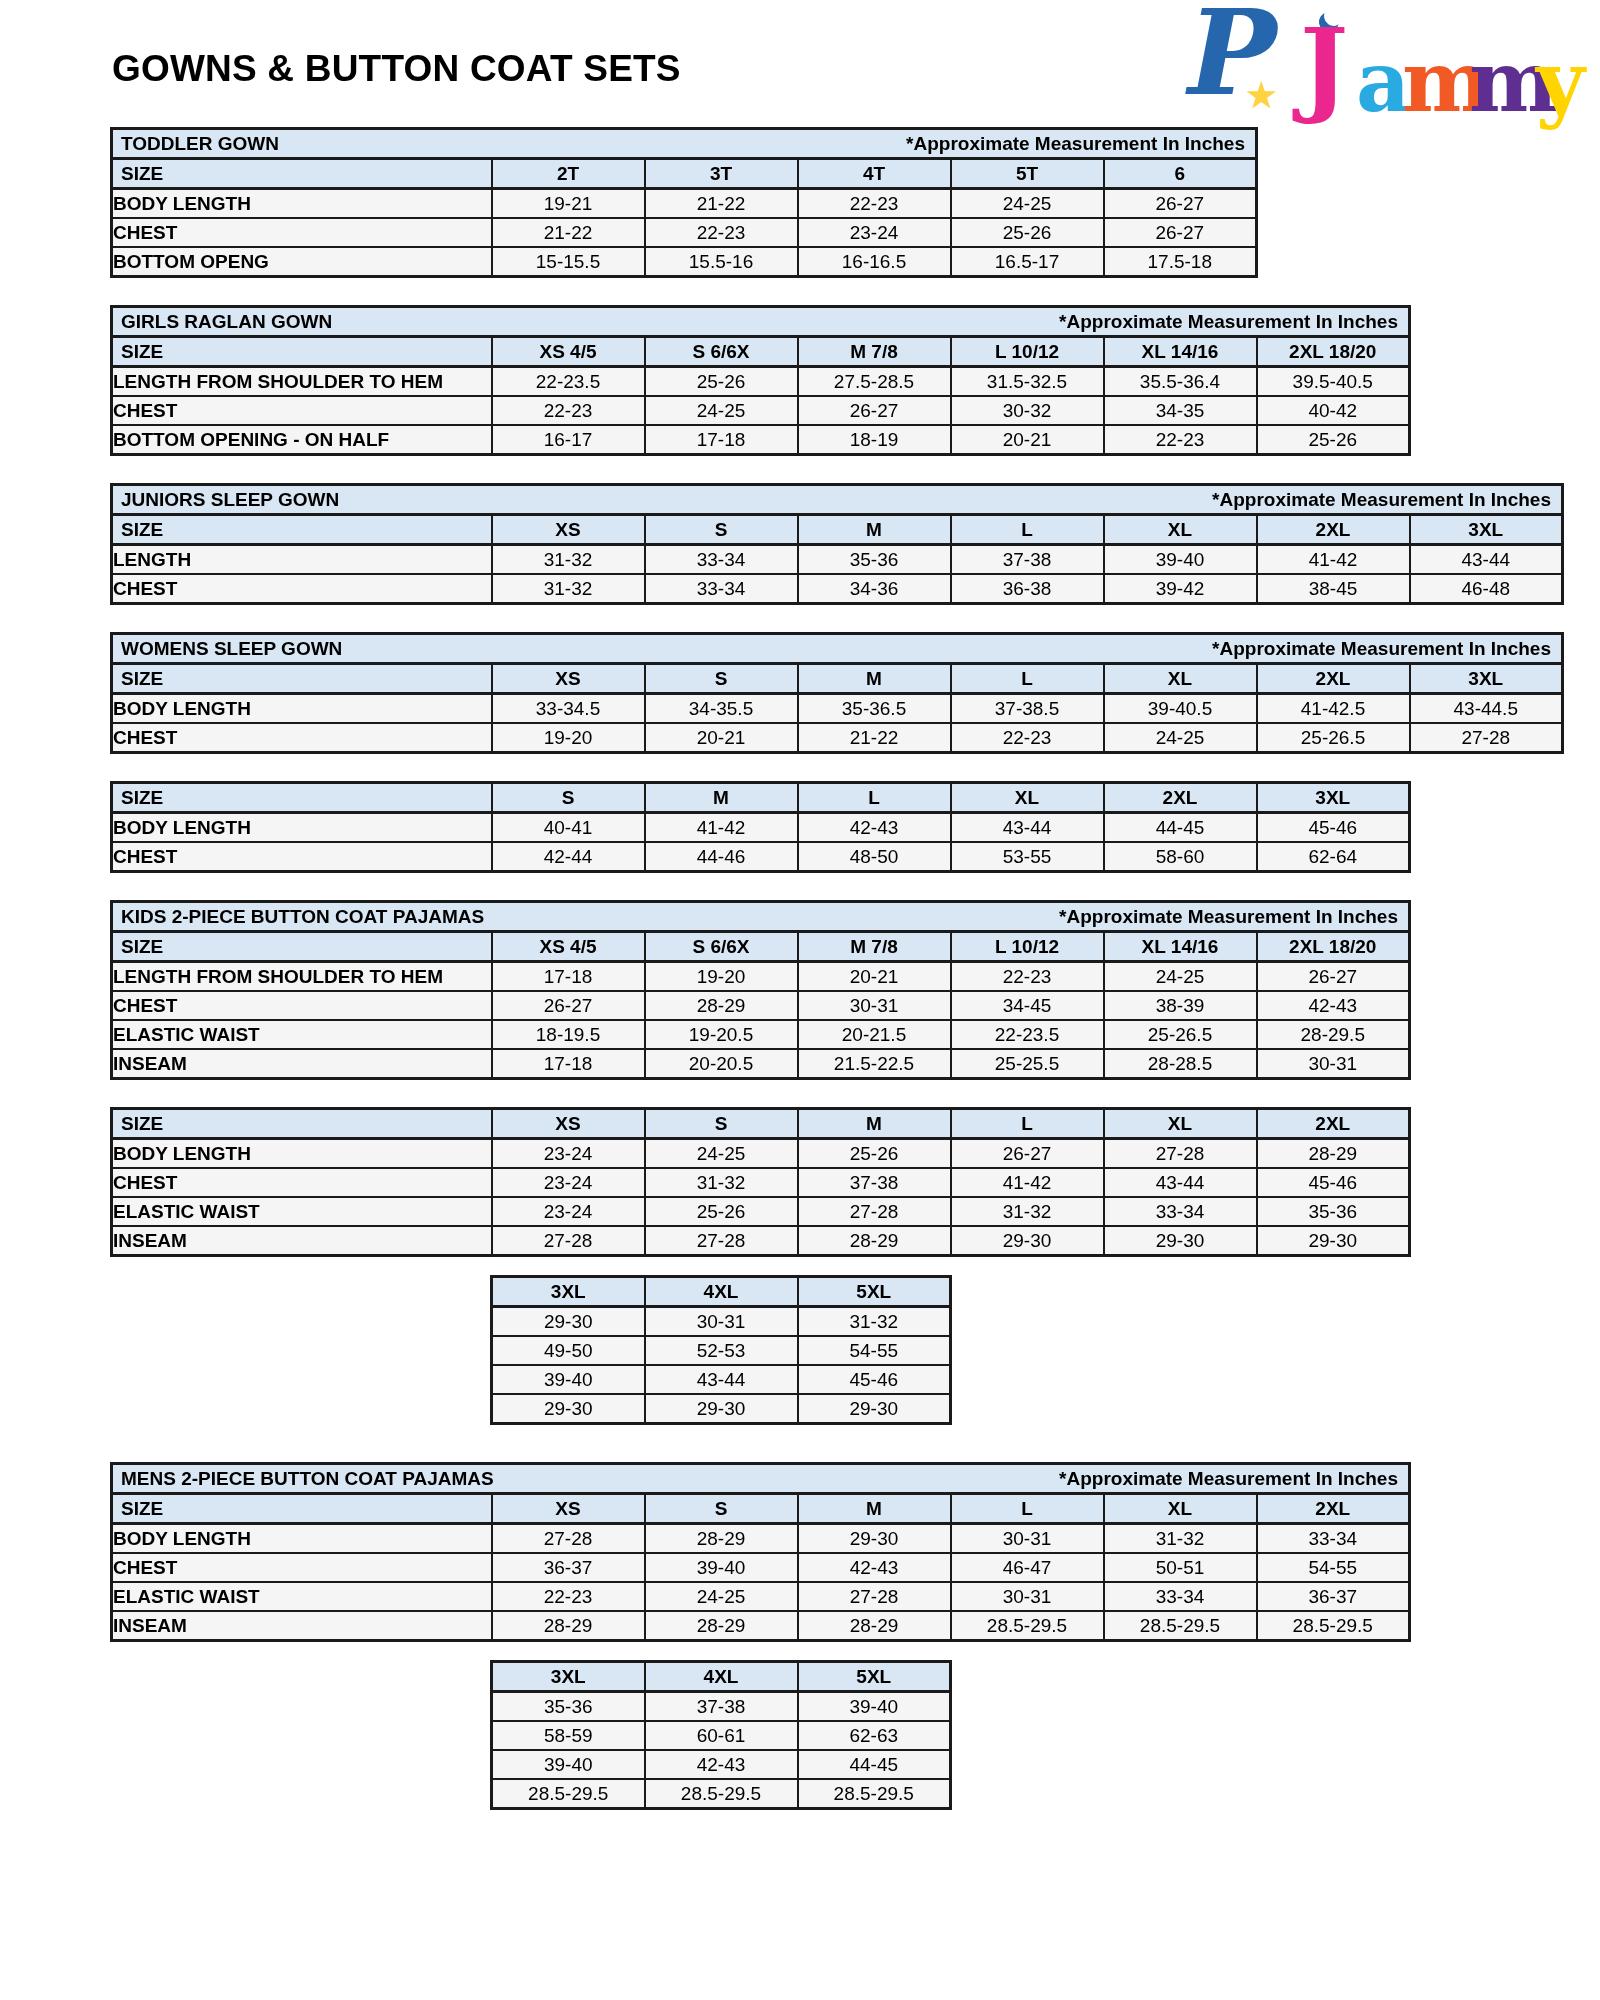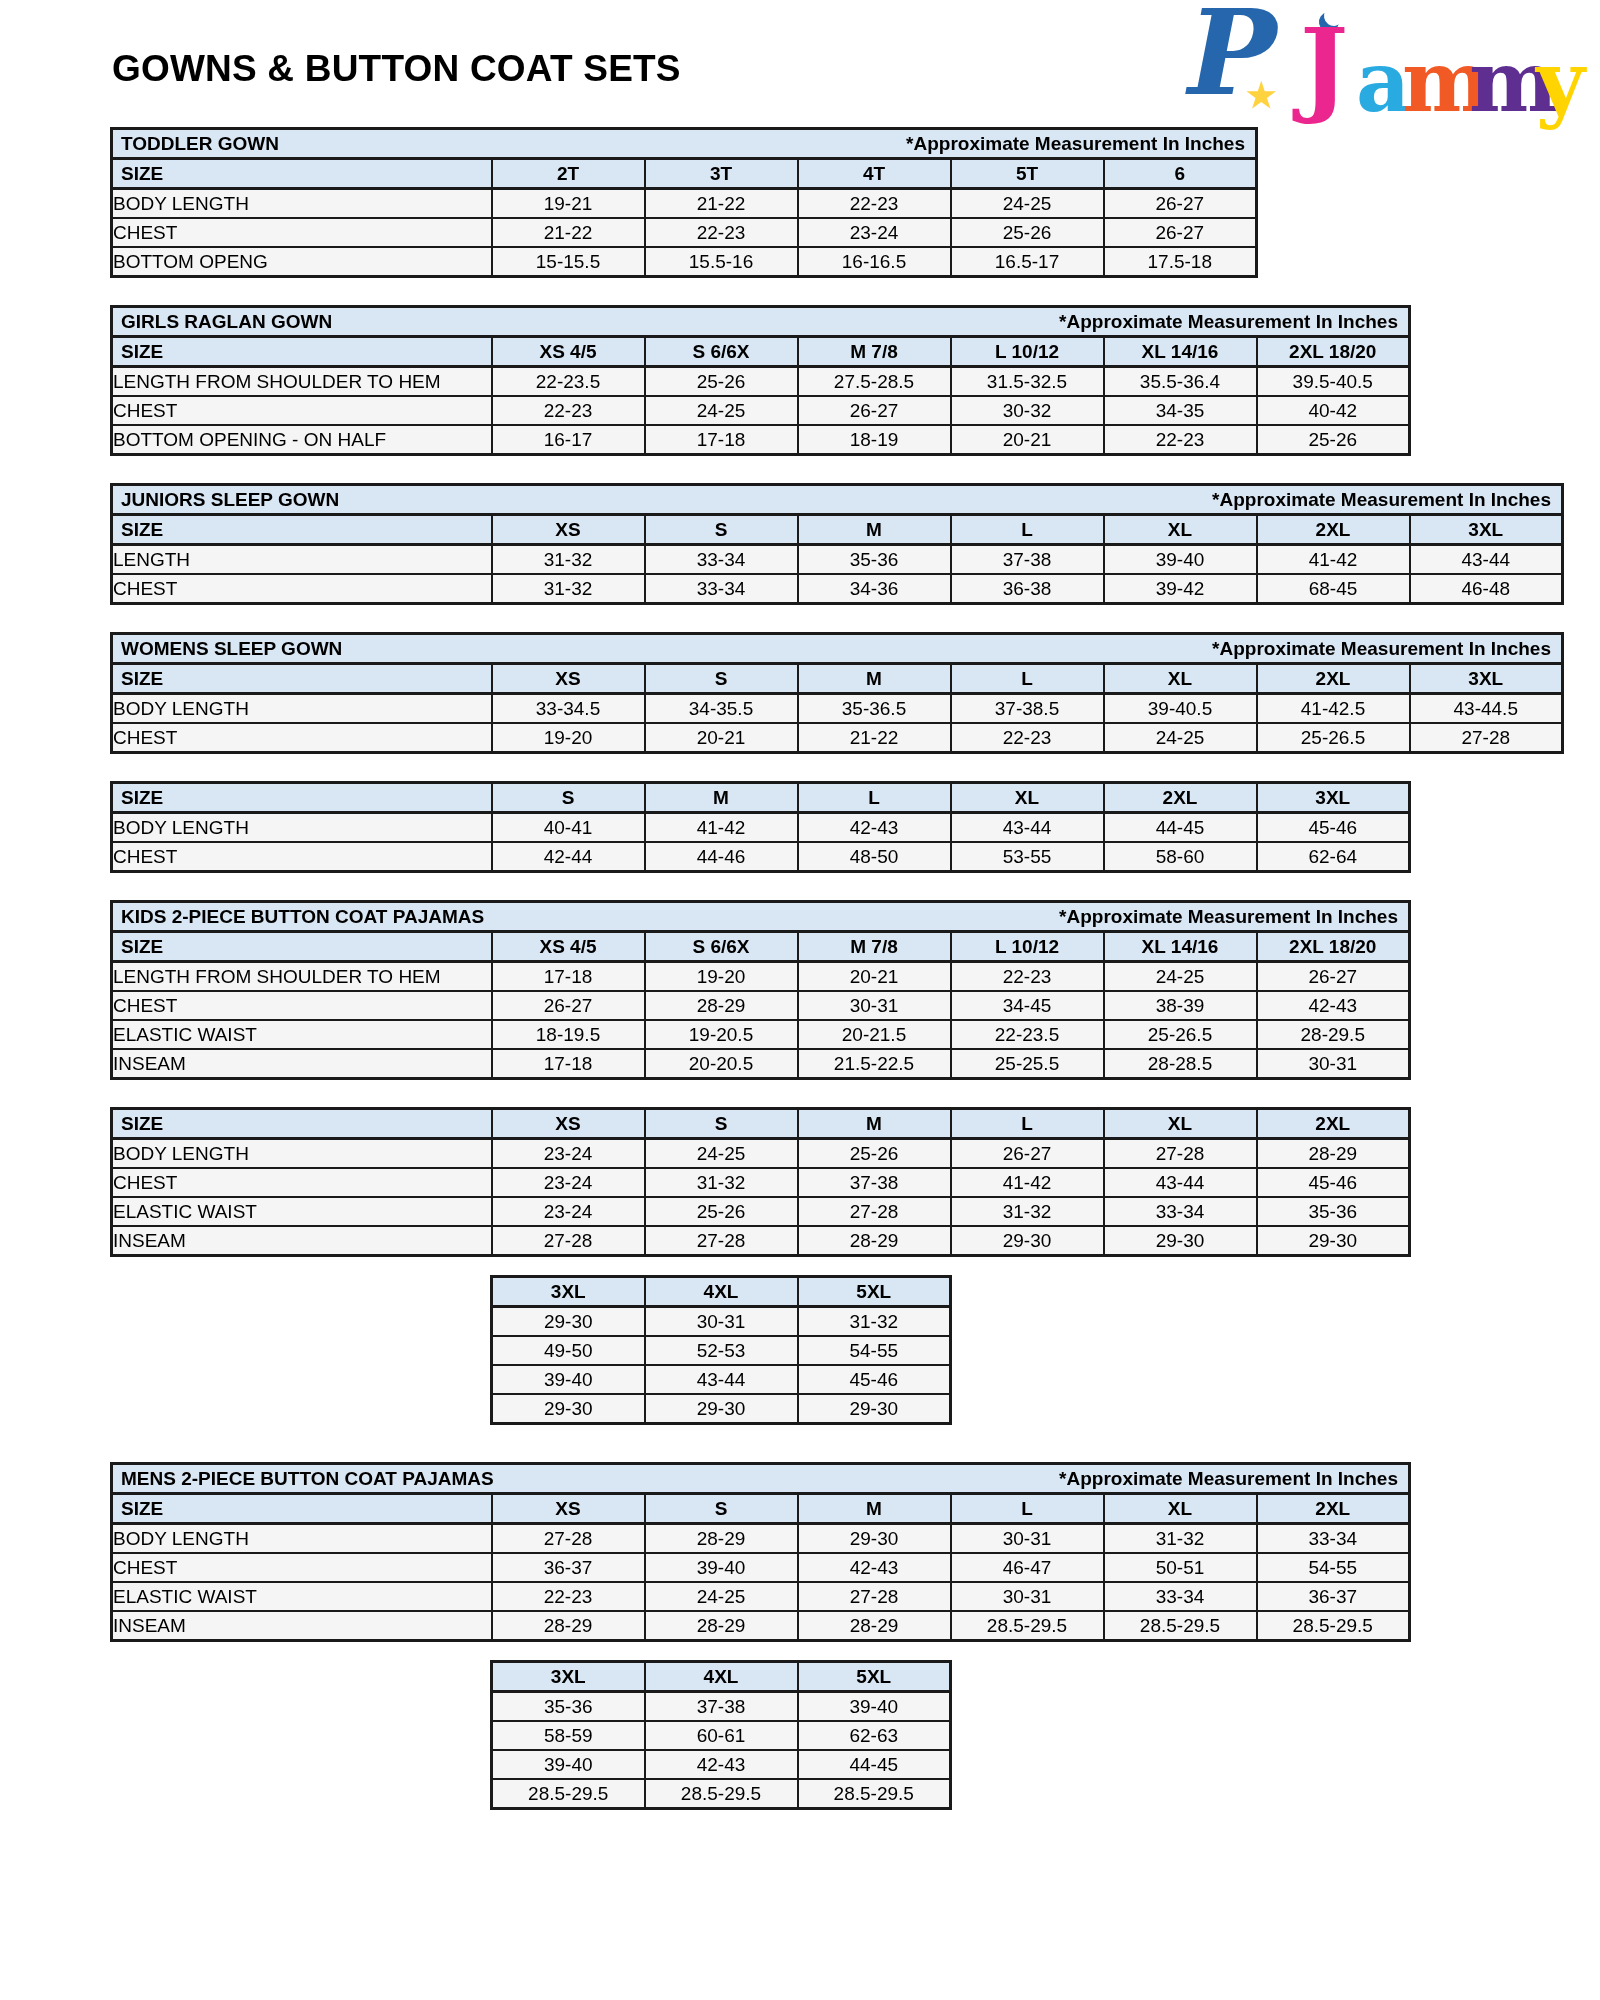--- a/index.html
+++ b/index.html
@@ -41,21 +41,21 @@
   }
   .title-row td {
     background:#d9e6f3; border-bottom:3px solid #1a1a1a; font-weight:bold;
   }
   .title-flex { display:flex; justify-content:space-between; align-items:center; padding:0 10px 0 8px; }
   .header-row th {
     background:#d9e6f3; border-bottom:3px solid #1a1a1a;
     font-weight:bold; text-align:center;
   }
   th.size-cell { text-align:left; padding-left:8px; }
-  .label-cell { background:#f5f5f5; text-align:left; padding-left:8px; font-weight:normal;margin-left:21px; }
+  .label-cell { background:#f5f5f5; text-align:left; padding-left:8px; font-weight:bold;margin-left:21px; }
   .value-cell { background:#f5f5f5; text-align:center; }
 </style>
 </head>
 <body>
 
 <div class="page-header">
   <div class="page-title">GOWNS &amp; BUTTON COAT SETS</div>
   <div class="logo">
     <span class="logo-p" style="color: rgb(37, 102, 173);">P</span>
     <span class="logo-star" style="color: rgb(255, 210, 63);">★</span>
@@ -218,21 +218,21 @@
           <td class="value-cell">41-42</td>
           <td class="value-cell">43-44</td>
         </tr>
         <tr class="data-row">
           <td class="label-cell">CHEST</td>
           <td class="value-cell">31-32</td>
           <td class="value-cell">33-34</td>
           <td class="value-cell">34-36</td>
           <td class="value-cell">36-38</td>
           <td class="value-cell">39-42</td>
-          <td class="value-cell">68-45</td>
+          <td class="value-cell">38-45</td>
           <td class="value-cell">46-48</td>
         </tr>
       </tbody>
     </table>
     <table class="size-chart">
       <colgroup>
         <col style="width: 380px;">
         <col style="width: 153px;">
         <col style="width: 153px;">
         <col style="width: 153px;">

